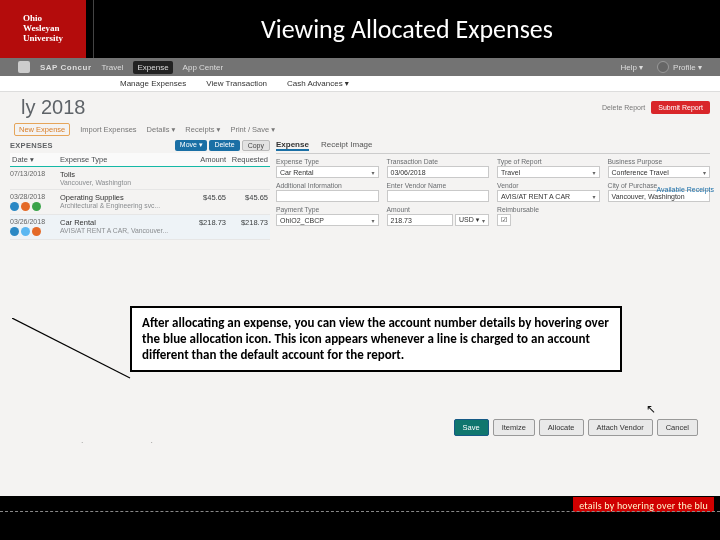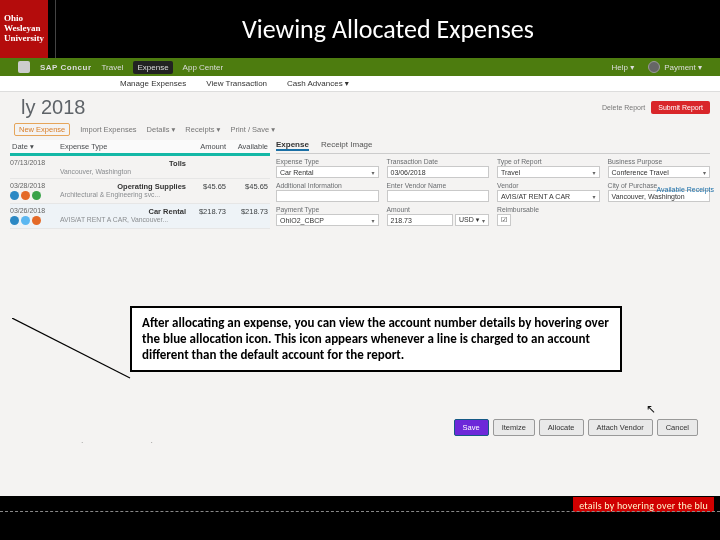--- a/index.html
+++ b/index.html
@@ -2,31 +2,31 @@
 <html><head>
 <meta charset="utf-8">
 <style>
   * { box-sizing: border-box; margin: 0; padding: 0; }
   body { font-family: Arial, sans-serif; width: 720px; height: 540px; background: #000; overflow: hidden; }
 
   .slide { width: 720px; height: 540px; background: #000; position: relative; }
 
   
   .top-bar { height: 58px; background: #000; display: flex; align-items: stretch; }
-  .logo-block { width: 48px; background: #b40c0c; display: flex; align-items: center; justify-content: flex-start; }
+  .logo-block { width: 86px; background: #b40c0c; display: flex; align-items: center; justify-content: center; }
   .logo-text { color: #fff; font-size: 9px; line-height: 1.1; font-weight: bold; text-align: left; padding: 0 4px; font-family: "Times New Roman", serif; }
   .logo-divider { width: 8px; background: #000; border-right: 1px solid #444; }
   .title-wrap { flex: 1; display: flex; align-items: center; justify-content: center; background: #000; }
   .slide-title { color: #fff; font-size: 26px; font-family: Calibri, Arial, sans-serif; }
 
   
   .shot { position: absolute; left: 0; top: 58px; right: 0; bottom: 44px; background: #f4f3f2; overflow: hidden; }
 
   
-  .concur-top { background: #4d7c0f; height: 18px; display: flex; align-items: center; color: #ddd; font-size: 8px; padding: 0 18px; gap: 14px; justify-content: flex-end; }
+  .concur-top { background: #737373; height: 18px; display: flex; align-items: center; color: #ddd; font-size: 8px; padding: 0 18px; gap: 14px; justify-content: flex-end; }
   .concur-top .left { margin-right: auto; display: flex; gap: 10px; align-items: center; }
   .concur-brand { font-weight: bold; letter-spacing: .5px; }
   .concur-top .clogo { width: 12px; height: 12px; border-radius: 2px; background: #ccc; display: inline-block; }
   .concur-profile { display: flex; align-items: center; gap: 4px; }
   .avatar { width: 12px; height: 12px; border-radius: 50%; background: #666; border: 1px solid #999; }
 
   .concur-sub { background: #fff; height: 16px; display: flex; align-items: center; gap: 20px; font-size: 8px; color: #333; padding: 0 120px; border-bottom: 1px solid #ddd; }
 
   
   .report-head { display: flex; align-items: center; justify-content: space-between; padding: 4px 10px 2px 14px; }
@@ -43,37 +43,37 @@
   .left-col { width: 260px; }
   .right-col { flex: 1; }
 
   
   .list-toolbar { display: flex; justify-content: space-between; align-items: center; font-size: 7.5px; margin-bottom: 2px; }
   .list-toolbar .lbl { color: #606366; font-weight: bold; letter-spacing: .3px; }
   .mini-btns { display: flex; gap: 2px; }
   .mini-btn { background: #1a6fa5; color: #fff; font-size: 7px; padding: 1px 5px; border-radius: 2px; }
   .mini-btn.del { background: #1a6fa5; }
   .mini-btn.copy { background: #e2e2e2; color: #444; border: 1px solid #bbb; }
-  .exp-header { display: flex; font-size: 7.5px; color: #4a4d50; border-bottom: 3px solid #14b8a6; padding: 2px 0; background: #fafafa; }
+  .exp-header { display: flex; font-size: 7.5px; color: #4a4d50; border-bottom: 1px solid #14b8a6; padding: 2px 0; background: #fafafa; }
   .eh-date { width: 50px; padding-left: 2px; }
   .eh-type { flex: 1; }
   .eh-amt { width: 40px; text-align: right; }
   .eh-req { width: 44px; text-align: right; padding-right: 2px; }
   .exp-row { display: flex; align-items: flex-start; font-size: 7.5px; color: #3d4042; padding: 3px 0; border-bottom: 1px solid #e6e6e6; }
   .exp-row.sel { background: #eef3f7; }
   .icon-col { width: 50px; display: flex; flex-direction: column; gap: 1px; }
   .date-txt { color: #666; font-size: 7px; margin-bottom: 1px; }
   .icon-row { display: flex; gap: 2px; }
   .ic { width: 9px; height: 9px; border-radius: 50%; display: inline-block; }
   .ic.info { background: #2b88c4; }
   .ic.warn { background: #5bb7f1; }
   .ic.red { background: #e46a28; }
   .ic.grn { background: #3aa34a; }
   .type-col { flex: 1; }
-  .type-main { font-weight: bold; color: #333; text-align: right; }
+  .type-main { font-weight: normal; color: #333; }
   .type-sub { color: #8a8d90; font-size: 6.8px; }
   .amt-col { width: 40px; text-align: right; }
   .req-col { width: 44px; text-align: right; padding-right: 2px; }
 
   
   .detail-tabs { display: flex; gap: 12px; font-size: 8px; color: #555; border-bottom: 1px solid #ccc; padding-bottom: 2px; margin-bottom: 4px; }
   .detail-tabs .active { font-weight: bold; color: #333; border-bottom: 2px solid #1a6fa5; }
   .field-grid { display: grid; grid-template-columns: repeat(4, 1fr); gap: 4px 8px; }
   .field { display: flex; flex-direction: column; }
   .field label { font-size: 6.8px; color: #6a6d70; margin-bottom: 1px; }
@@ -84,21 +84,21 @@
   
   .pointer-line { position: absolute; left: 12px; top: 260px; width: 116px; height: 68px; }
   .pointer-line svg { position: absolute; left: 0; top: 0; }
 
   
   .callout { position: absolute; left: 130px; top: 306px; width: 492px; background: #fff; border: 2px solid #000; padding: 7px 10px; font-size: 13px; font-weight: bold; line-height: 1.22; font-family: Calibri, Arial, sans-serif; }
 
   
   .bottom-bar { position: absolute; left: 0; right: 0; bottom: 54px; display: flex; justify-content: flex-end; gap: 4px; padding: 6px 22px; background: #f4f3f2; }
   .bb { font-size: 7.5px; padding: 3px 8px; border-radius: 2px; border: 1px solid #999; background: #e9e9e9; color: #333; }
-  .bb.save { background: #6d28d9; color: #fff; border-color: #155985; }
+  .bb.save { background: #0f766e; color: #fff; border-color: #155985; }
   .totals { position: absolute; left: 80px; bottom: 52px; display: flex; gap: 20px; font-size: 7.5px; color: #444; }
   .totals .pair { display: flex; flex-direction: column; }
   .totals .lab { font-size: 6.5px; color: #888; }
   .totals .num { font-weight: bold; }
   .cursor { position: absolute; right: 64px; bottom: 80px; font-size: 12px; color: #111; }
 
   
   .red-strip { position: absolute; bottom: 27px; right: 6px; height: 16px; background: #d00000; color: #fff6cc; font-size: 10px; display: flex; align-items: center; padding: 0 6px; font-family: Calibri, Arial, sans-serif; letter-spacing: .2px; margin-left: 8px; }
   .black-foot { position: absolute; left: 0; right: 0; bottom: 0; height: 28px; background: #000; }
   .ruled { position: absolute; left: 0; right: 0; bottom: 28px; height: 1px; border-top: 1px dashed #888; }
@@ -128,21 +128,21 @@
       <div class="left">
         <span class="clogo"></span>
         <span class="concur-brand">SAP Concur</span>
         <span>Travel</span>
         <span style="background:#222;padding:2px 4px;border-radius:2px">Expense</span>
         <span>App Center</span>
       </div>
       <span>Help ▾</span>
       <span class="concur-profile">
         <span class="avatar"></span>
-        <span>Payment ▾</span>
+        <span>Profile ▾</span>
       </span>
     </div>
 
     <div class="concur-sub">
       <span>Manage Expenses</span>
       <span>View Transaction</span>
       <span>Cash Advances ▾</span>
     </div>
 
     <div class="report-head">
@@ -156,25 +156,33 @@
     <div class="report-tools">
       <span class="link active" style="border:1px solid #e6a55a;padding:1px 4px;border-radius:2px">New Expense</span>
       <span class="link grey-link">Import Expenses</span>
       <span class="link grey-link">Details ▾</span>
       <span class="link grey-link">Receipts ▾</span>
       <span class="link grey-link">Print / Save ▾</span>
     </div>
 
     <div class="cols">
       <div class="left-col">
+        <div class="list-toolbar">
+          <span class="lbl">EXPENSES</span>
+          <span class="mini-btns">
+            <span class="mini-btn">Move ▾</span>
+            <span class="mini-btn del">Delete</span>
+            <span class="mini-btn copy">Copy</span>
+          </span>
+        </div>
         <div class="exp-header">
           <div class="eh-date">Date ▾</div>
           <div class="eh-type">Expense Type</div>
           <div class="eh-amt">Amount</div>
-          <div class="eh-req">Available</div>
+          <div class="eh-req">Requested</div>
         </div>
 
         <div class="exp-row">
           <div class="icon-col">
             <div class="date-txt">07/13/2018</div>
           </div>
           <div class="type-col">
             <div class="type-main">Tolls</div>
             <div class="type-sub">Vancouver, Washington</div>
           </div>

